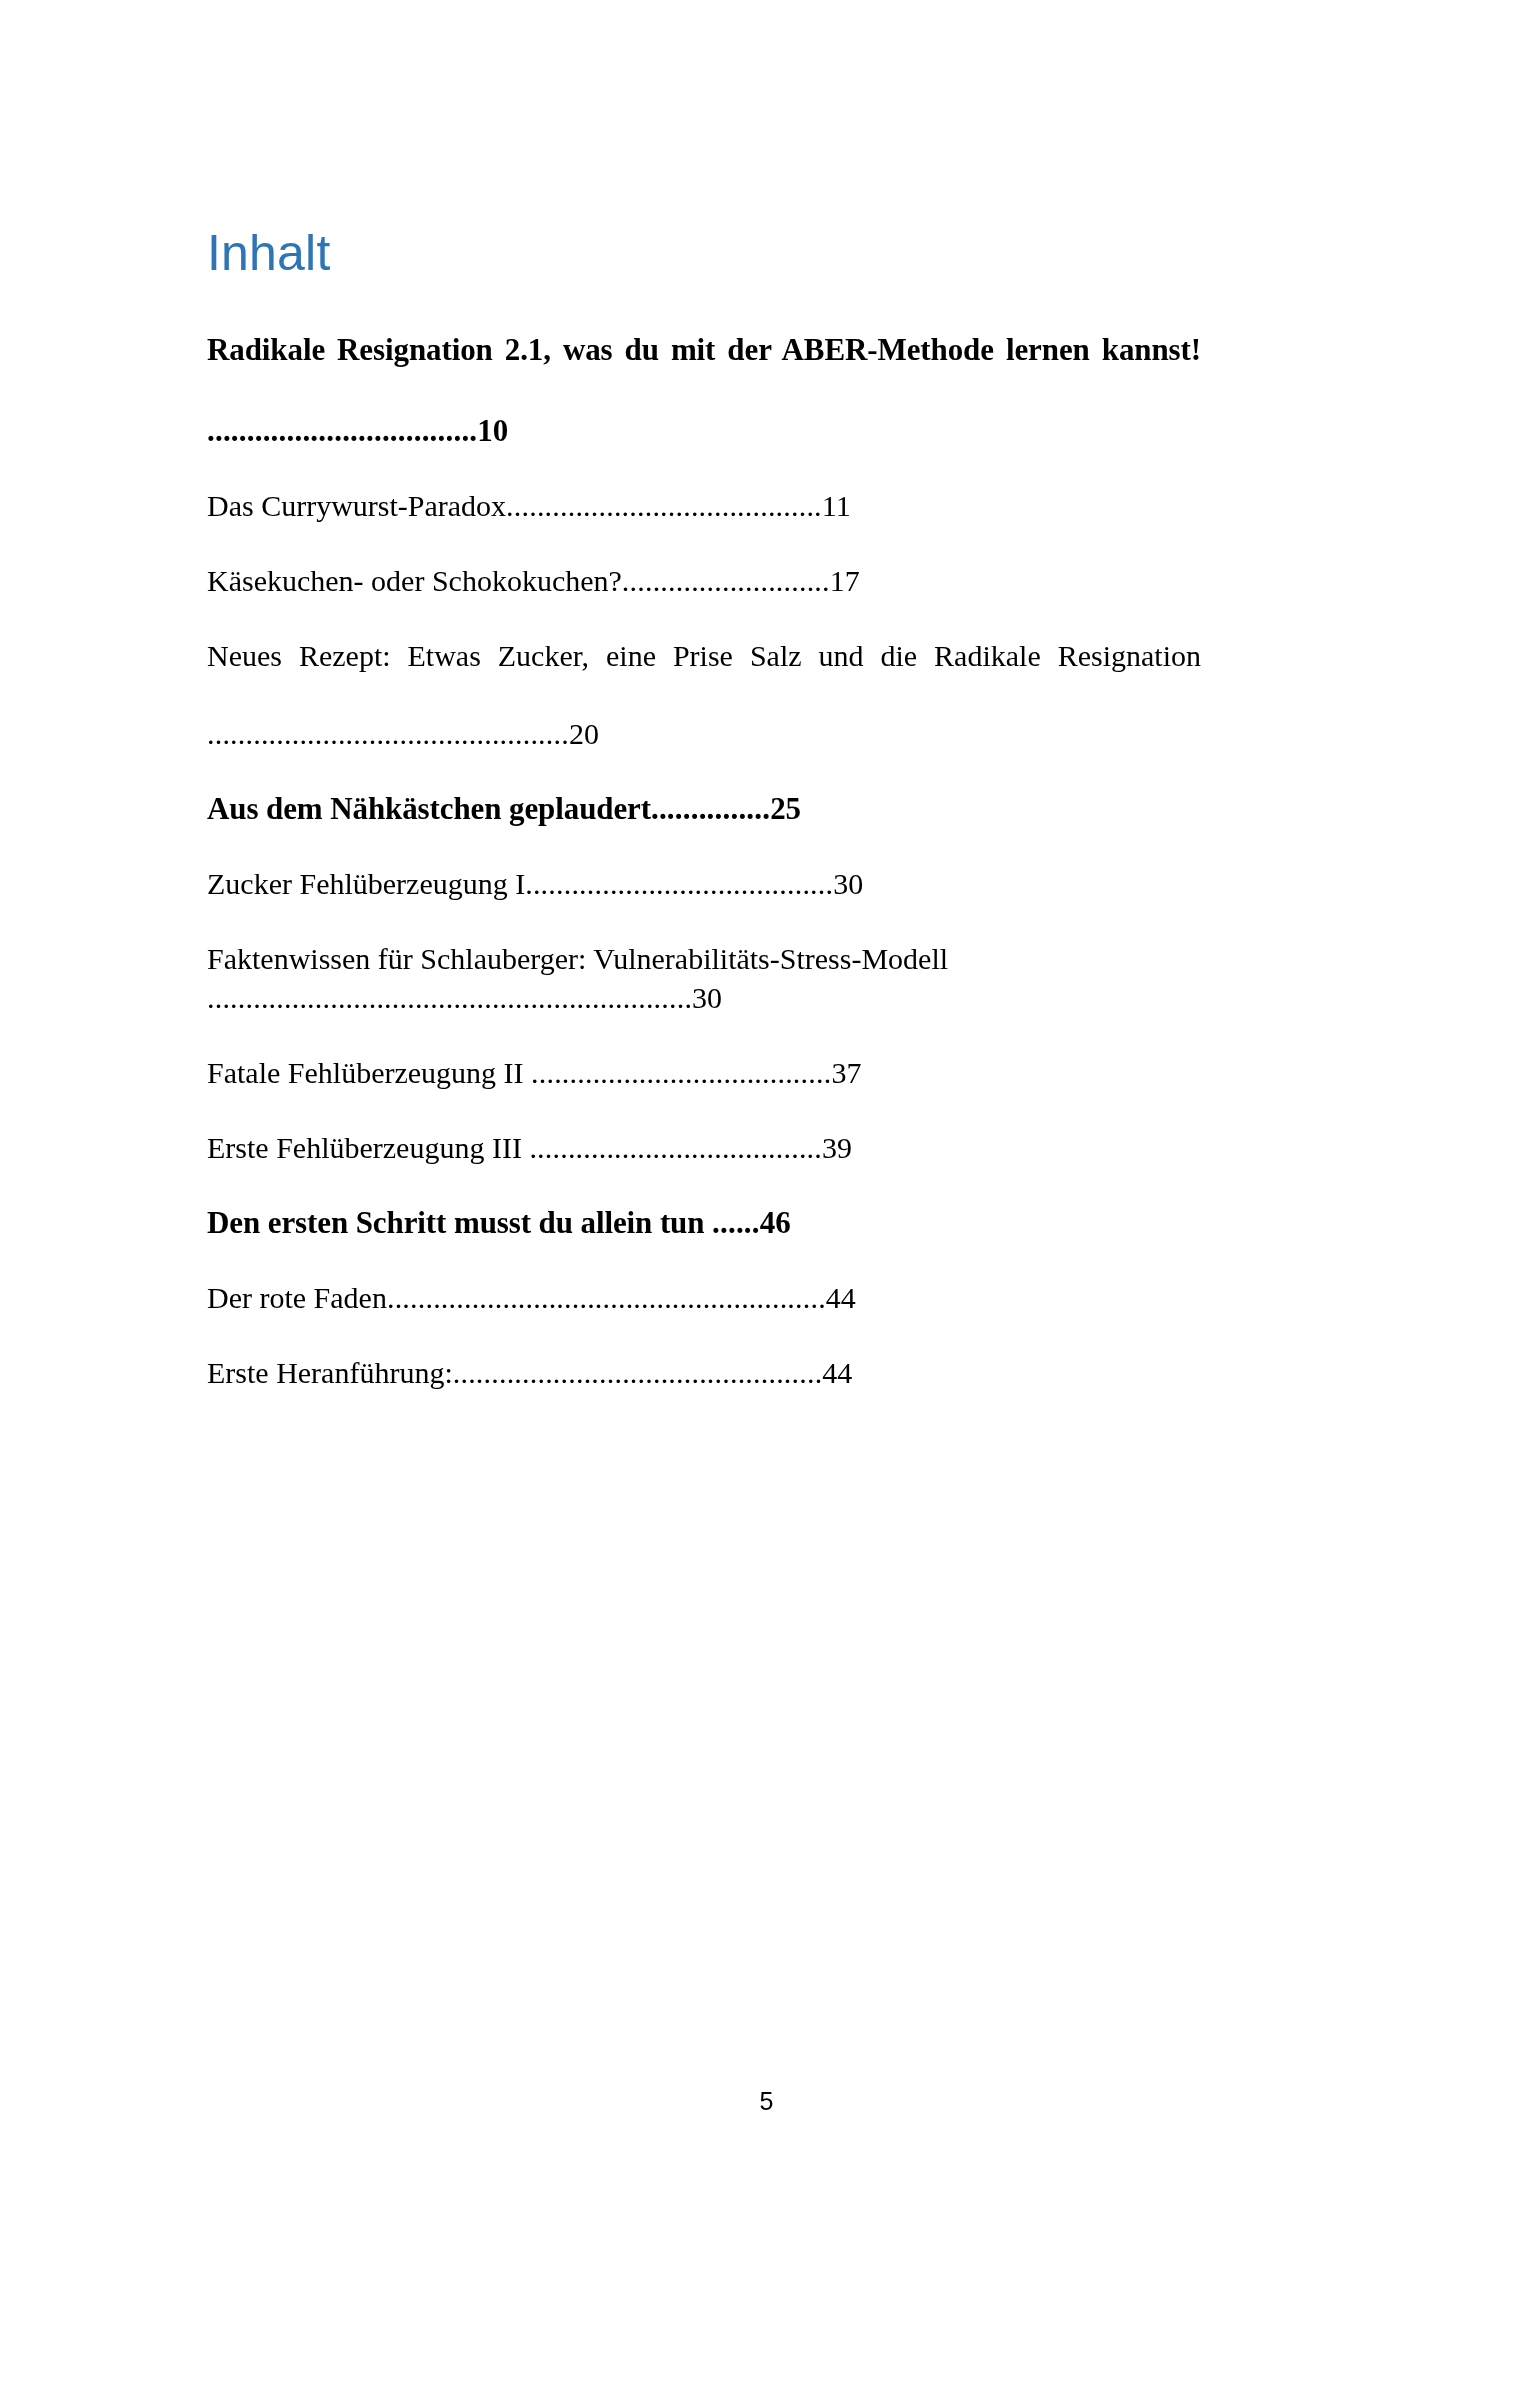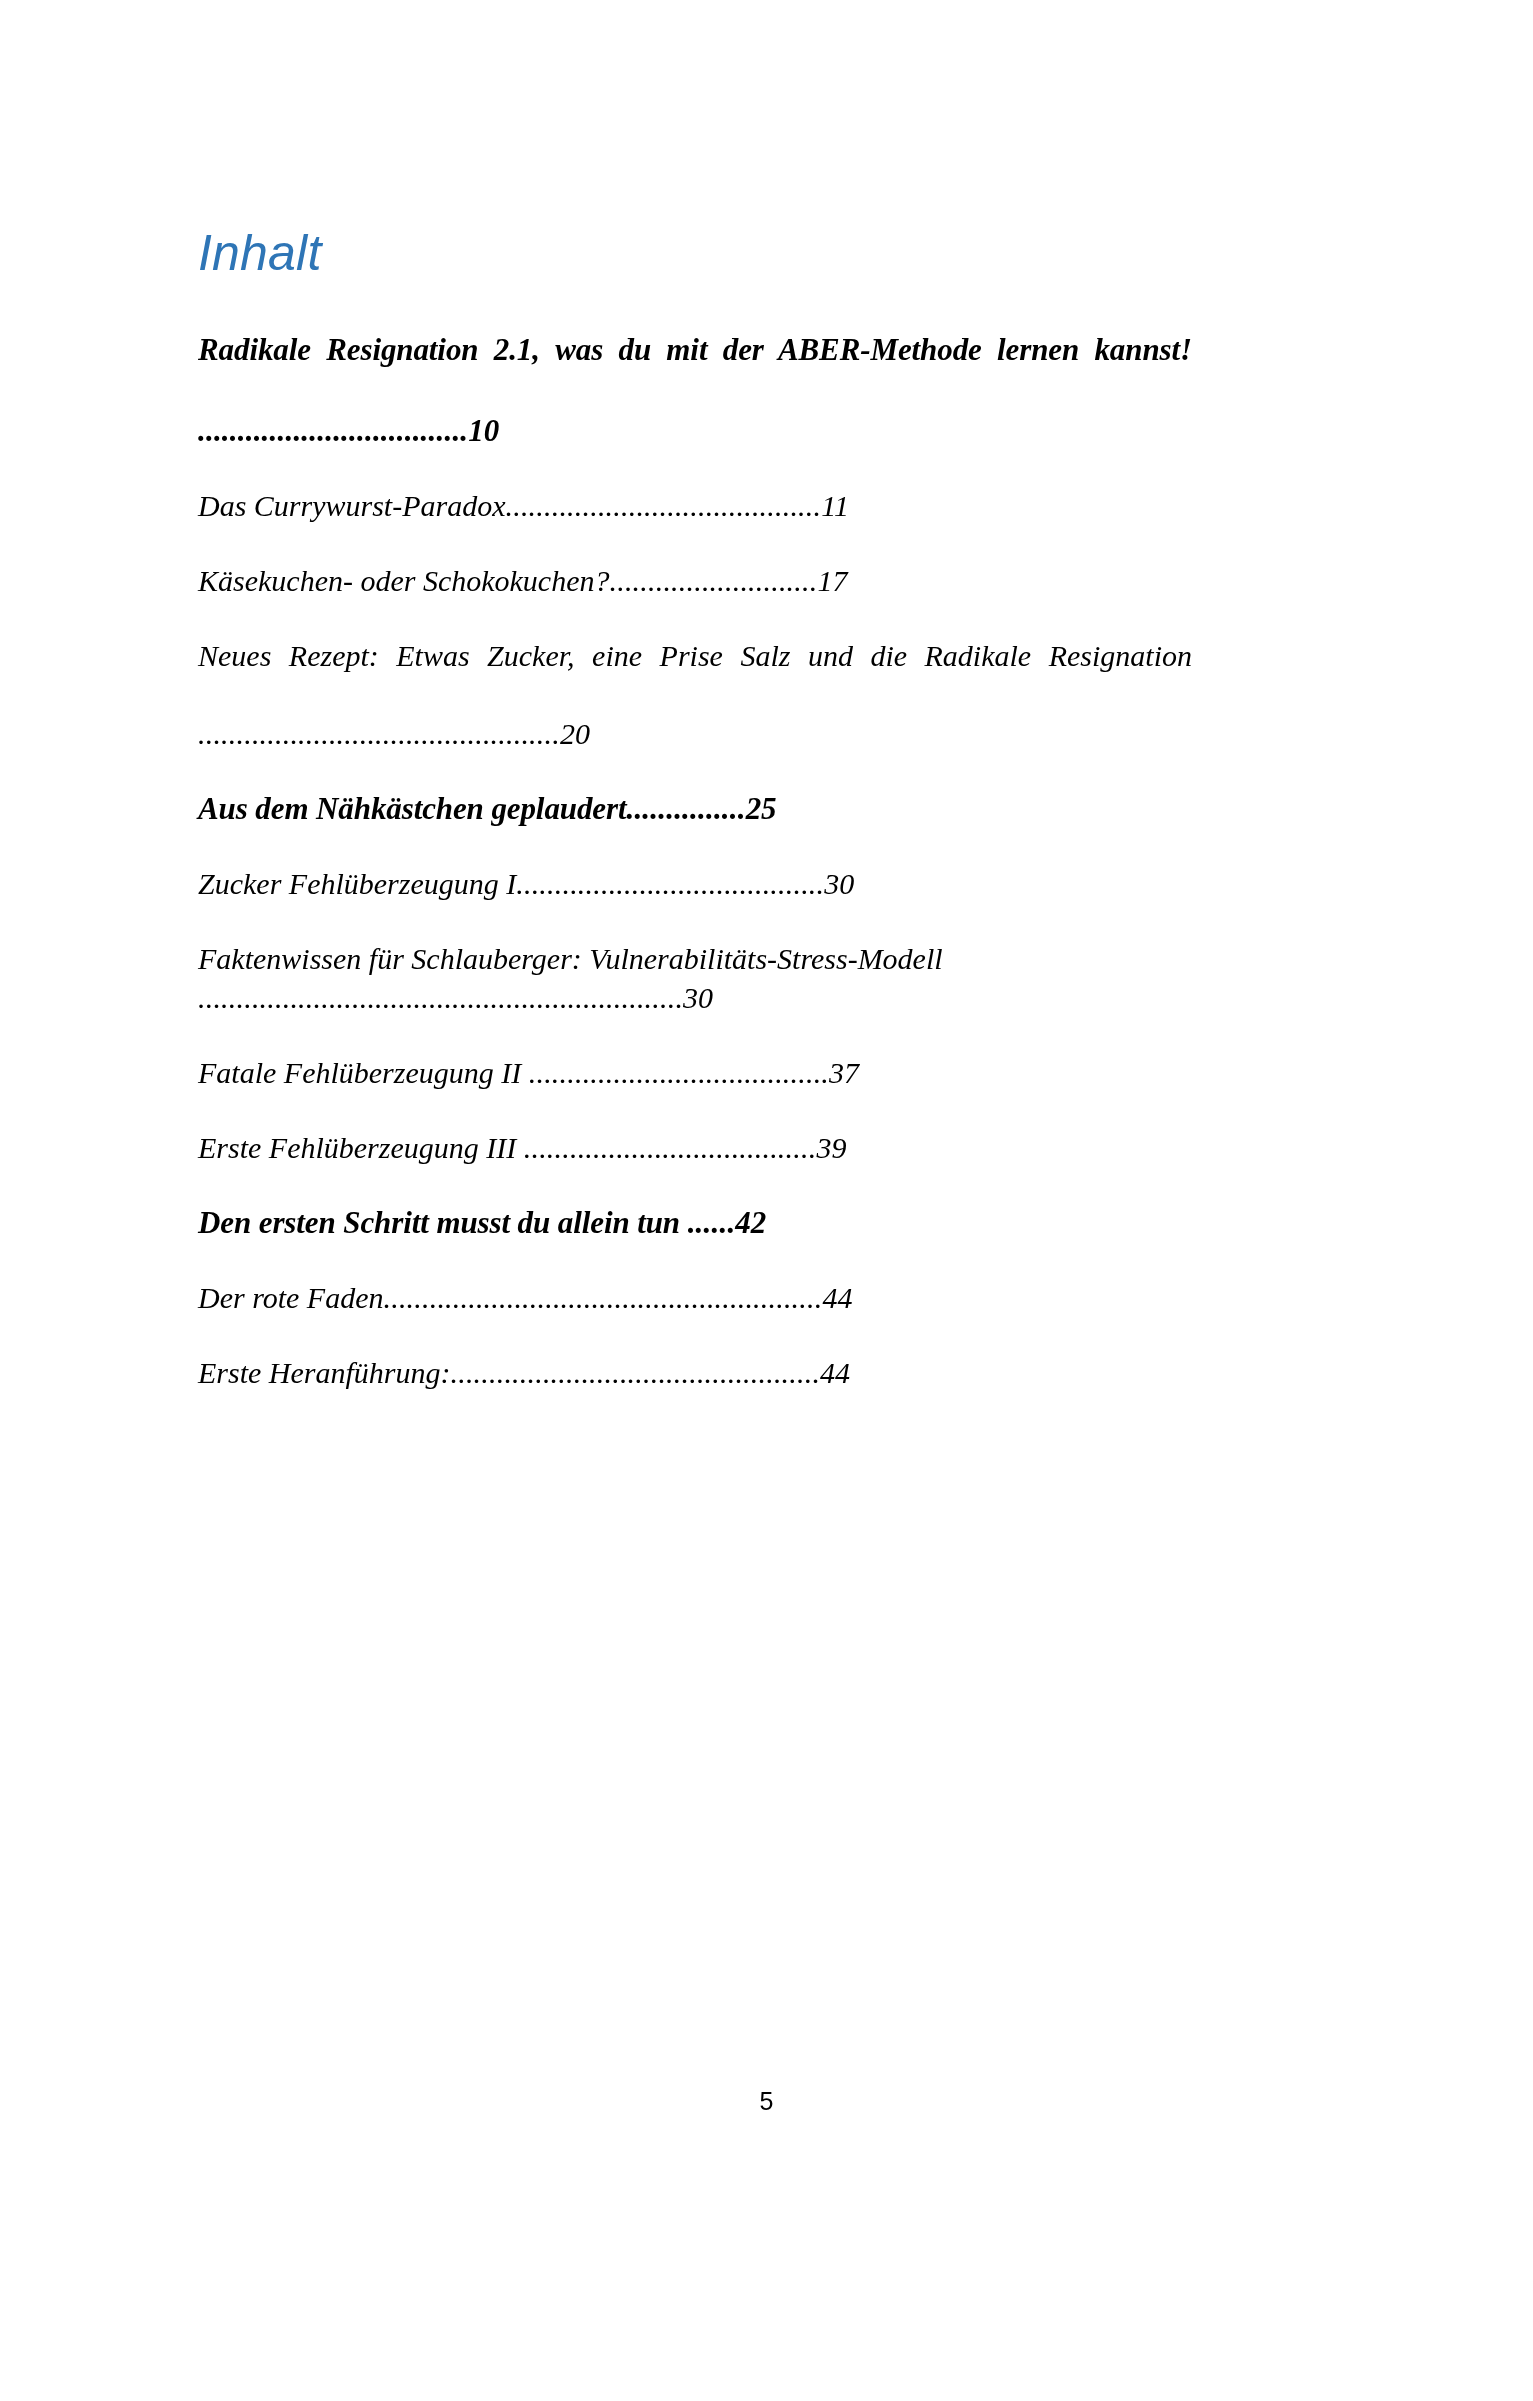--- a/index.html
+++ b/index.html
@@ -15,24 +15,23 @@
   .page {
     position: relative;
     width: 1533px;
     height: 2441px;
     background: #ffffff;
     overflow: hidden;
     box-sizing: border-box;
   }
   .content {
     position: absolute;
-    left: 198px;
+    left: 207px;
     top: 226px;
     width: 994px;
-    font-style: italic;
   }
 
   
   .toc-heading {
     font-family: "Liberation Sans", "DejaVu Sans", sans-serif;
     font-size: 50px;
     font-weight: 400;
     line-height: 1.08;
     letter-spacing: 0.2px;
     margin: 0 0 50px 0;
@@ -137,21 +136,21 @@
           <span class="toc-title" style="display: block; text-align: justify; white-space: normal;">Faktenwissen  für  Schlauberger: Vulnerabilitäts-Stress-Modell</span>
           <span class="toc-tail"><span class="toc-leader">...............................................................</span><span class="toc-page">30</span></span>
         </div>
         <div class="toc-entry level2">
           <span class="toc-line"><span class="toc-title">Fatale Fehlüberzeugung II </span><span class="toc-leader">.......................................</span><span class="toc-page">37</span></span>
         </div>
         <div class="toc-entry level2">
           <span class="toc-line"><span class="toc-title">Erste Fehlüberzeugung III </span><span class="toc-leader">......................................</span><span class="toc-page">39</span></span>
         </div>
         <div class="toc-entry level1">
-          <span class="toc-line"><span class="toc-title">Den ersten Schritt musst du allein tun </span><span class="toc-leader">......</span><span class="toc-page">42</span></span>
+          <span class="toc-line"><span class="toc-title">Den ersten Schritt musst du allein tun </span><span class="toc-leader">......</span><span class="toc-page">46</span></span>
         </div>
         <div class="toc-entry level2">
           <span class="toc-line"><span class="toc-title">Der rote Faden</span><span class="toc-leader">.........................................................</span><span class="toc-page">44</span></span>
         </div>
         <div class="toc-entry level2">
           <span class="toc-line"><span class="toc-title">Erste Heranführung:</span><span class="toc-leader">................................................</span><span class="toc-page">44</span></span>
         </div>
       </div>
 
   </div>

